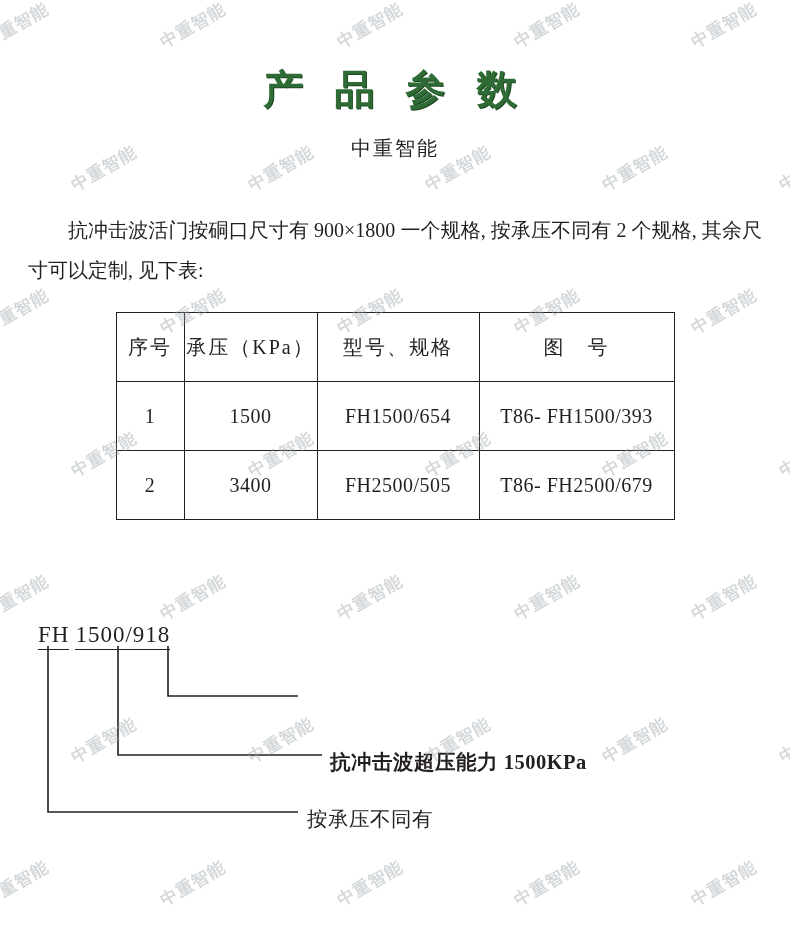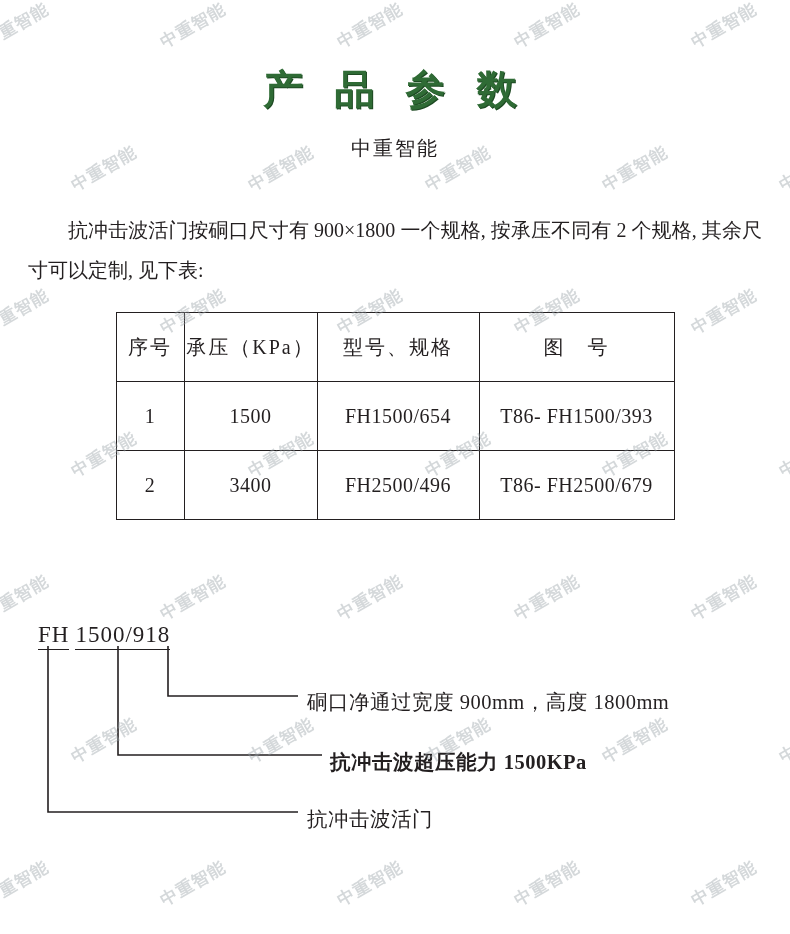--- a/index.html
+++ b/index.html
@@ -173,21 +173,21 @@
       <tbody>
         <tr>
           <td>1</td>
           <td>1500</td>
           <td>FH1500/654</td>
           <td>T86- FH1500/393</td>
         </tr>
         <tr>
           <td>2</td>
           <td>3400</td>
-          <td>FH2500/496</td>
+          <td>FH2500/505</td>
           <td>T86- FH2500/679</td>
         </tr>
       </tbody>
     </table>
   </div>
 
   <div id="legend">
 
     <svg id="leader-svg" width="790" height="270">
 
@@ -195,23 +195,22 @@
 
       <polyline points="118,46 118,155 322,155" fill="none" stroke="#231f20" stroke-width="1.6"></polyline>
 
       <polyline points="168,46 168,96 298,96" fill="none" stroke="#231f20" stroke-width="1.6"></polyline>
     </svg>
 
     <div id="code-label">
       <span class="seg">FH</span><span class="gap"></span><span class="seg">1500</span><span class="seg">/</span><span class="seg">918</span>
     </div>
 
-    <div class="callout-text" id="callout-1">硐口净通过宽度 900mm，高度 1800mm</div>
     <div class="callout-text" id="callout-2">抗冲击波超压能力 1500KPa</div>
-    <div class="callout-text" id="callout-3">抗冲击波活门</div>
+    <div class="callout-text" id="callout-3">按承压不同有</div>
   </div>
 
 </div>
 
 <div id="watermark-layer">
     <div class="watermark" style="left: -20px; top: 14px;">中重智能</div>
     <div class="watermark" style="left: 157px; top: 14px;">中重智能</div>
     <div class="watermark" style="left: 334px; top: 14px;">中重智能</div>
     <div class="watermark" style="left: 511px; top: 14px;">中重智能</div>
     <div class="watermark" style="left: 688px; top: 14px;">中重智能</div>

